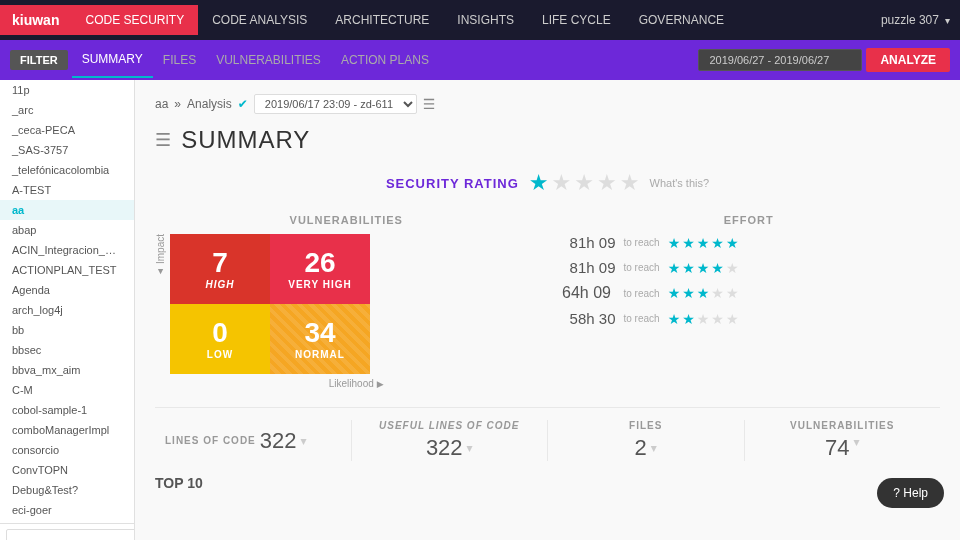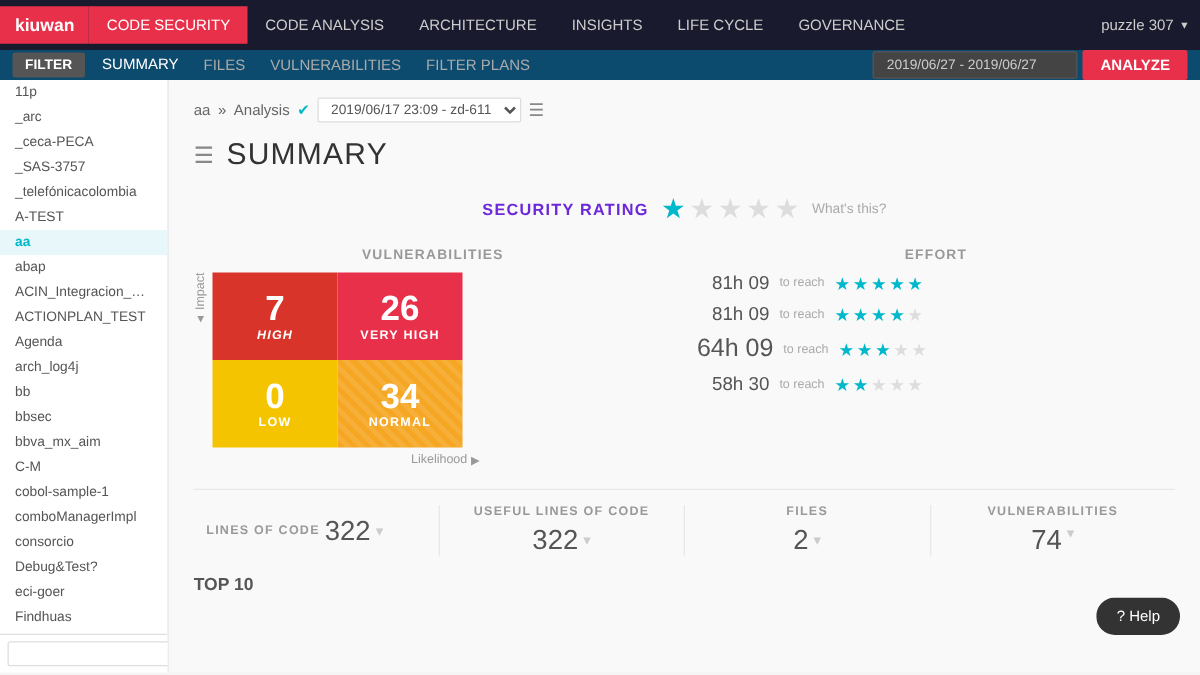--- a/index.html
+++ b/index.html
@@ -5,21 +5,21 @@
     * { margin: 0; padding: 0; box-sizing: border-box; }
     body { font-family: Arial, sans-serif; font-size: 12px; background: #f5f5f5; width: 960px; height: 540px; overflow: hidden; }
     .logo { background: #e8304a; padding: 0 12px; height: 30px; display: flex; align-items: center; font-weight: bold; color: white; font-size: 14px; }
     .logo span { color: #fff; }
     .nav-items { display: flex; height: 30px; }
     .nav-item { padding: 1px 14px; height: 30px; display: flex; align-items: center; color: #ccc; font-size: 12px; cursor: pointer; }
     .nav-item.active { background: #e8304a; color: white; }
     .top-right { margin-left: auto; display: flex; align-items: center; color: #ccc; font-size: 12px; padding-right: 10px; gap: 6px; }
 
     
-    .second-nav { display: flex; align-items: center; background: #0c4a6e; height: 24px; padding: 0 10px; gap: 4px; justify-content: flex-end; }
+    .second-nav { display: flex; align-items: center; background: #6d28d9; height: 40px; padding: 0 10px; gap: 4px; justify-content: flex-end; }
     .filter-btn { background: #555; color: white; border: none; padding: 4px 10px; font-size: 11px; font-weight: bold; cursor: pointer; border-radius: 2px; }
     .sec-nav-item { color: #aaa; font-size: 12px; padding: 0 10px; cursor: pointer; height: 36px; display: flex; align-items: center; }
     .sec-nav-item.active { color: white; border-bottom: 2px solid #00b8cc; }
     .date-range { margin-left: auto; background: #444; color: #ccc; border: 1px solid #555; padding: 4px 10px; font-size: 11px; border-radius: 2px; cursor: pointer; }
     .analyze-btn { background: #e8304a; color: white; border: none; padding: 5px 14px; font-size: 12px; font-weight: bold; border-radius: 2px; cursor: pointer; }
 
     
     .main-layout { display: flex; height: calc(540px - 66px); }
     .sidebar-item { padding: 4px 12px; font-size: 11px; color: #555; cursor: pointer; white-space: nowrap; overflow: hidden; text-overflow: ellipsis; }
     .sidebar-item.active { background: #e8f7f9; color: #00b8cc; font-weight: bold; }
@@ -55,21 +55,21 @@
     <span class="chevron-icon">▾</span>
   </div>
 </div>
 
 <div class="second-nav">
   <button class="filter-btn">FILTER</button>
   <div id="sec-nav-items" style="display:flex;">
       <div class="sec-nav-item active">SUMMARY</div>
       <div class="sec-nav-item">FILES</div>
       <div class="sec-nav-item">VULNERABILITIES</div>
-      <div class="sec-nav-item">FILTER PLANS</div>
+      <div class="sec-nav-item">ACTION PLANS</div>
     </div>
   <input type="text" class="date-range" id="date-range-val" readonly="" value="2019/06/27 - 2019/06/27" style="">
   <button class="analyze-btn">ANALYZE</button>
 </div>
 
 <div class="main-layout">
 
   <div style="width:135px;background:white;border-right:1px solid #e0e0e0;display:flex;flex-direction:column;overflow:hidden;">
     <div class="sidebar-list" id="sidebar-list" style="flex:1;overflow-y:auto;">
         <div class="sidebar-item">11p</div>
@@ -84,20 +84,21 @@
         <div class="sidebar-item">ACTIONPLAN_TEST</div>
         <div class="sidebar-item">Agenda</div>
         <div class="sidebar-item">arch_log4j</div>
         <div class="sidebar-item">bb</div>
         <div class="sidebar-item">bbsec</div>
         <div class="sidebar-item">bbva_mx_aim</div>
         <div class="sidebar-item">C-M</div>
         <div class="sidebar-item">cobol-sample-1</div>
         <div class="sidebar-item">comboManagerImpl</div>
         <div class="sidebar-item">consorcio</div>
+        <div class="sidebar-item">ConvTOPN</div>
         <div class="sidebar-item">Debug&amp;Test?</div>
         <div class="sidebar-item">eci-goer</div>
         <div class="sidebar-item">Findhuas</div>
       </div>
     <div style="padding:5px 6px;border-top:1px solid #e0e0e0;display:flex;align-items:center;background:white;">
       <input type="text" style="flex: 1 1 0%; border: 1px solid rgb(221, 221, 221); padding: 3px 6px; font-size: 11px; border-radius: 2px;">
 
     </div>
   </div>
 
@@ -184,21 +185,21 @@
               <span style="font-size: 10px; color: rgb(170, 170, 170);">to reach</span>
               <div style="display: flex; gap: 2px;">
                 <span style="font-size: 14px; color: rgb(0, 184, 204);">★</span>
                 <span style="font-size: 14px; color: rgb(0, 184, 204);">★</span>
                 <span style="font-size: 14px; color: rgb(0, 184, 204);">★</span>
                 <span style="font-size: 14px; color: rgb(0, 184, 204);">★</span>
                 <span style="font-size: 14px; color: rgb(221, 221, 221);">★</span>
               </div>
             </div>
             <div style="display: flex; align-items: center; gap: 8px;">
-              <span style="font-size: 20px; color: rgb(85, 85, 85); font-weight: 300; min-width: 58px; text-align: center;">64h 09</span>
+              <span style="font-size: 16px; color: rgb(85, 85, 85); font-weight: 300; min-width: 58px; text-align: center;">64h 09</span>
               <span style="font-size: 10px; color: rgb(170, 170, 170);">to reach</span>
               <div style="display: flex; gap: 2px;">
                 <span style="font-size: 14px; color: rgb(0, 184, 204);">★</span>
                 <span style="font-size: 14px; color: rgb(0, 184, 204);">★</span>
                 <span style="font-size: 14px; color: rgb(0, 184, 204);">★</span>
                 <span style="font-size: 14px; color: rgb(221, 221, 221);">★</span>
                 <span style="font-size: 14px; color: rgb(221, 221, 221);">★</span>
               </div>
             </div>
             <div style="display: flex; align-items: center; gap: 8px;">
@@ -218,21 +219,21 @@
 
     <div style="display:flex;border-top:1px solid #e8e8e8;padding-top:12px;" id="stats-row">
         <div style="flex: 1 1 0%; display: flex; flex-direction: row; align-items: center; gap: 4px; border-right: 1px solid rgb(232, 232, 232); padding: 0px 10px;">
           <span style="font-size: 10px; color: rgb(153, 153, 153); letter-spacing: 1px; font-weight: bold;">LINES OF CODE</span>
           <div style="display: flex; align-items: center; gap: 4px; font-size: 22px; color: rgb(85, 85, 85); font-weight: 300;">
             <span>322</span>
             <span style="color: rgb(204, 204, 204); font-size: 12px; cursor: pointer;">▾</span>
           </div>
         </div>
         <div style="flex: 1 1 0%; display: flex; flex-direction: column; align-items: center; gap: 4px; border-right: 1px solid rgb(232, 232, 232); padding: 0px 10px;">
-          <span style="font-size: 10px; color: rgb(153, 153, 153); letter-spacing: 1px; font-weight: bold;">USEFUL LINES OF CODE</span>
+          <span style="font-size: 10px; color: rgb(153, 153, 153); letter-spacing: 1px; font-weight: bold; font-style: italic;">USEFUL LINES OF CODE</span>
           <div style="display: flex; align-items: center; gap: 4px; font-size: 22px; color: rgb(85, 85, 85); font-weight: 300;">
             <span>322</span>
             <span style="color: rgb(204, 204, 204); font-size: 12px; cursor: pointer;">▾</span>
           </div>
         </div>
         <div style="flex: 1 1 0%; display: flex; flex-direction: column; align-items: center; gap: 4px; border-right: 1px solid rgb(232, 232, 232); padding: 0px 10px;">
           <span style="font-size: 10px; color: rgb(153, 153, 153); letter-spacing: 1px; font-weight: bold;">FILES</span>
           <div style="display: flex; align-items: center; gap: 4px; font-size: 22px; color: rgb(85, 85, 85); font-weight: 300;">
             <span>2</span>
             <span style="color: rgb(204, 204, 204); font-size: 12px; cursor: pointer;">▾</span>

